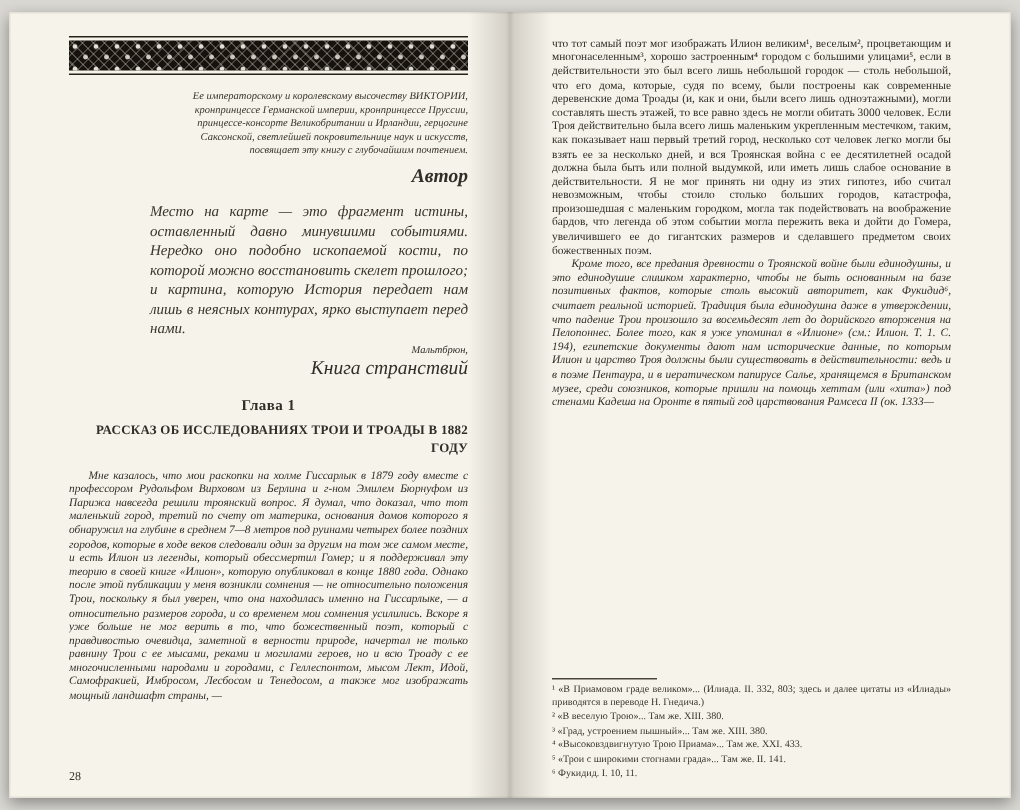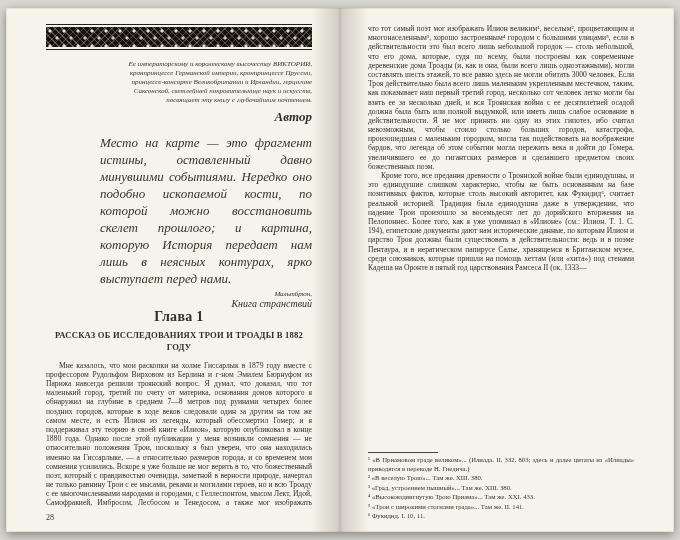--- a/index.html
+++ b/index.html
@@ -46,37 +46,37 @@
 
   .dedication{width:212px;margin-left:auto;flex:none;}
   .dedication-text{
     font-style:italic;font-size:7px;line-height:1.3;text-align:right;color:#3a342c;
   }
   .dedication-sig{
     font-style:italic;font-size:13px;text-align:right;margin-top:4px;font-weight:bold;
   }
 
   .epigraph{width:212px;margin-left:auto;margin-top:10px;flex:none;}
-  .epigraph-text{font-style:italic;font-size:13px;line-height:1.3;text-align:justify;color:#3a342c;}
+  .epigraph-text{font-style:italic;font-size:10px;line-height:1.3;text-align:justify;color:#3a342c;}
   .epigraph-attr{font-style:italic;font-size:7px;text-align:right;margin-top:3px;}
-  .epigraph-src{font-style:italic;font-size:10px;text-align:right;}
+  .epigraph-src{font-style:italic;font-size:13px;text-align:right;}
 
   .chapter-label{
-    text-align:center;font-weight:bold;font-size:14px;margin-top:0;flex:none;letter-spacing:.3px;
+    text-align:center;font-weight:bold;font-size:10px;margin-top:12px;flex:none;letter-spacing:.3px;
   }
   .chapter-title{
-    text-align:center;font-weight:bold;font-size:8.6px;line-height:1.35;
+    text-align:right;font-weight:bold;font-size:8.6px;line-height:1.35;
     margin-top:5px;margin-bottom:7px;flex:none;letter-spacing:.2px;
   }
 
   .page-body{flex:1 1 auto;overflow:hidden;}
   .para{
     margin:0;font-size:7.6px;line-height:1.21;text-align:justify;
   }
-  .para.indent{text-indent:13px;}
+  .para.indent{text-indent:13px;font-style:italic;}
 
   .footnote-rule{
     flex:none;width:70px;border-top:1px solid #4a443c;margin:5px 0 3px 0;
   }
   .footnotes{flex:none;}
   .footnotes p{
     margin:0 0 1px 0;font-size:6.7px;line-height:1.28;text-align:justify;color:#3a342c;
   }
 
   .page-number{

